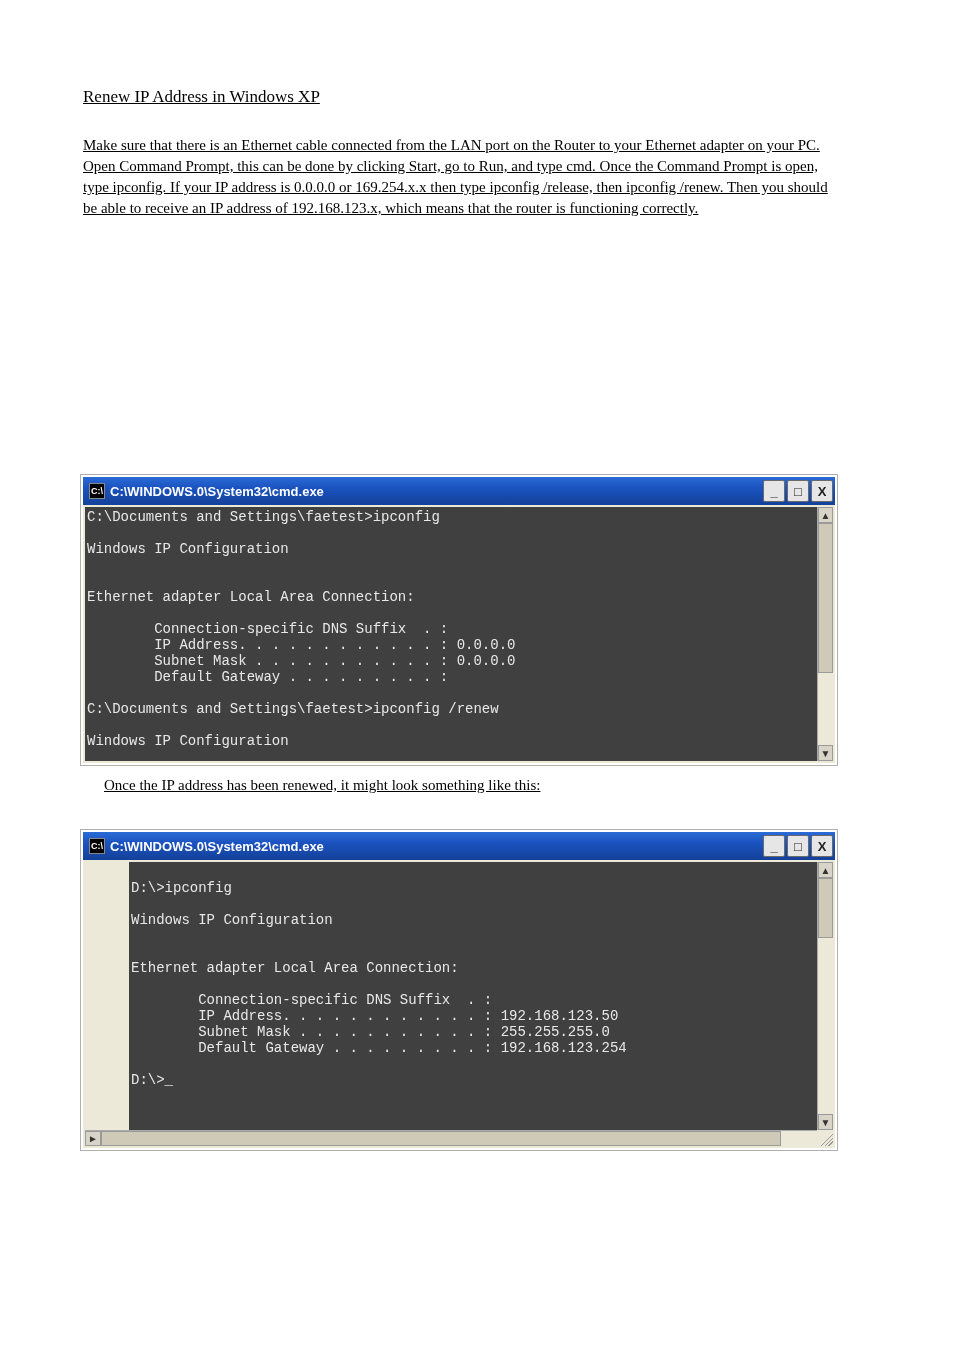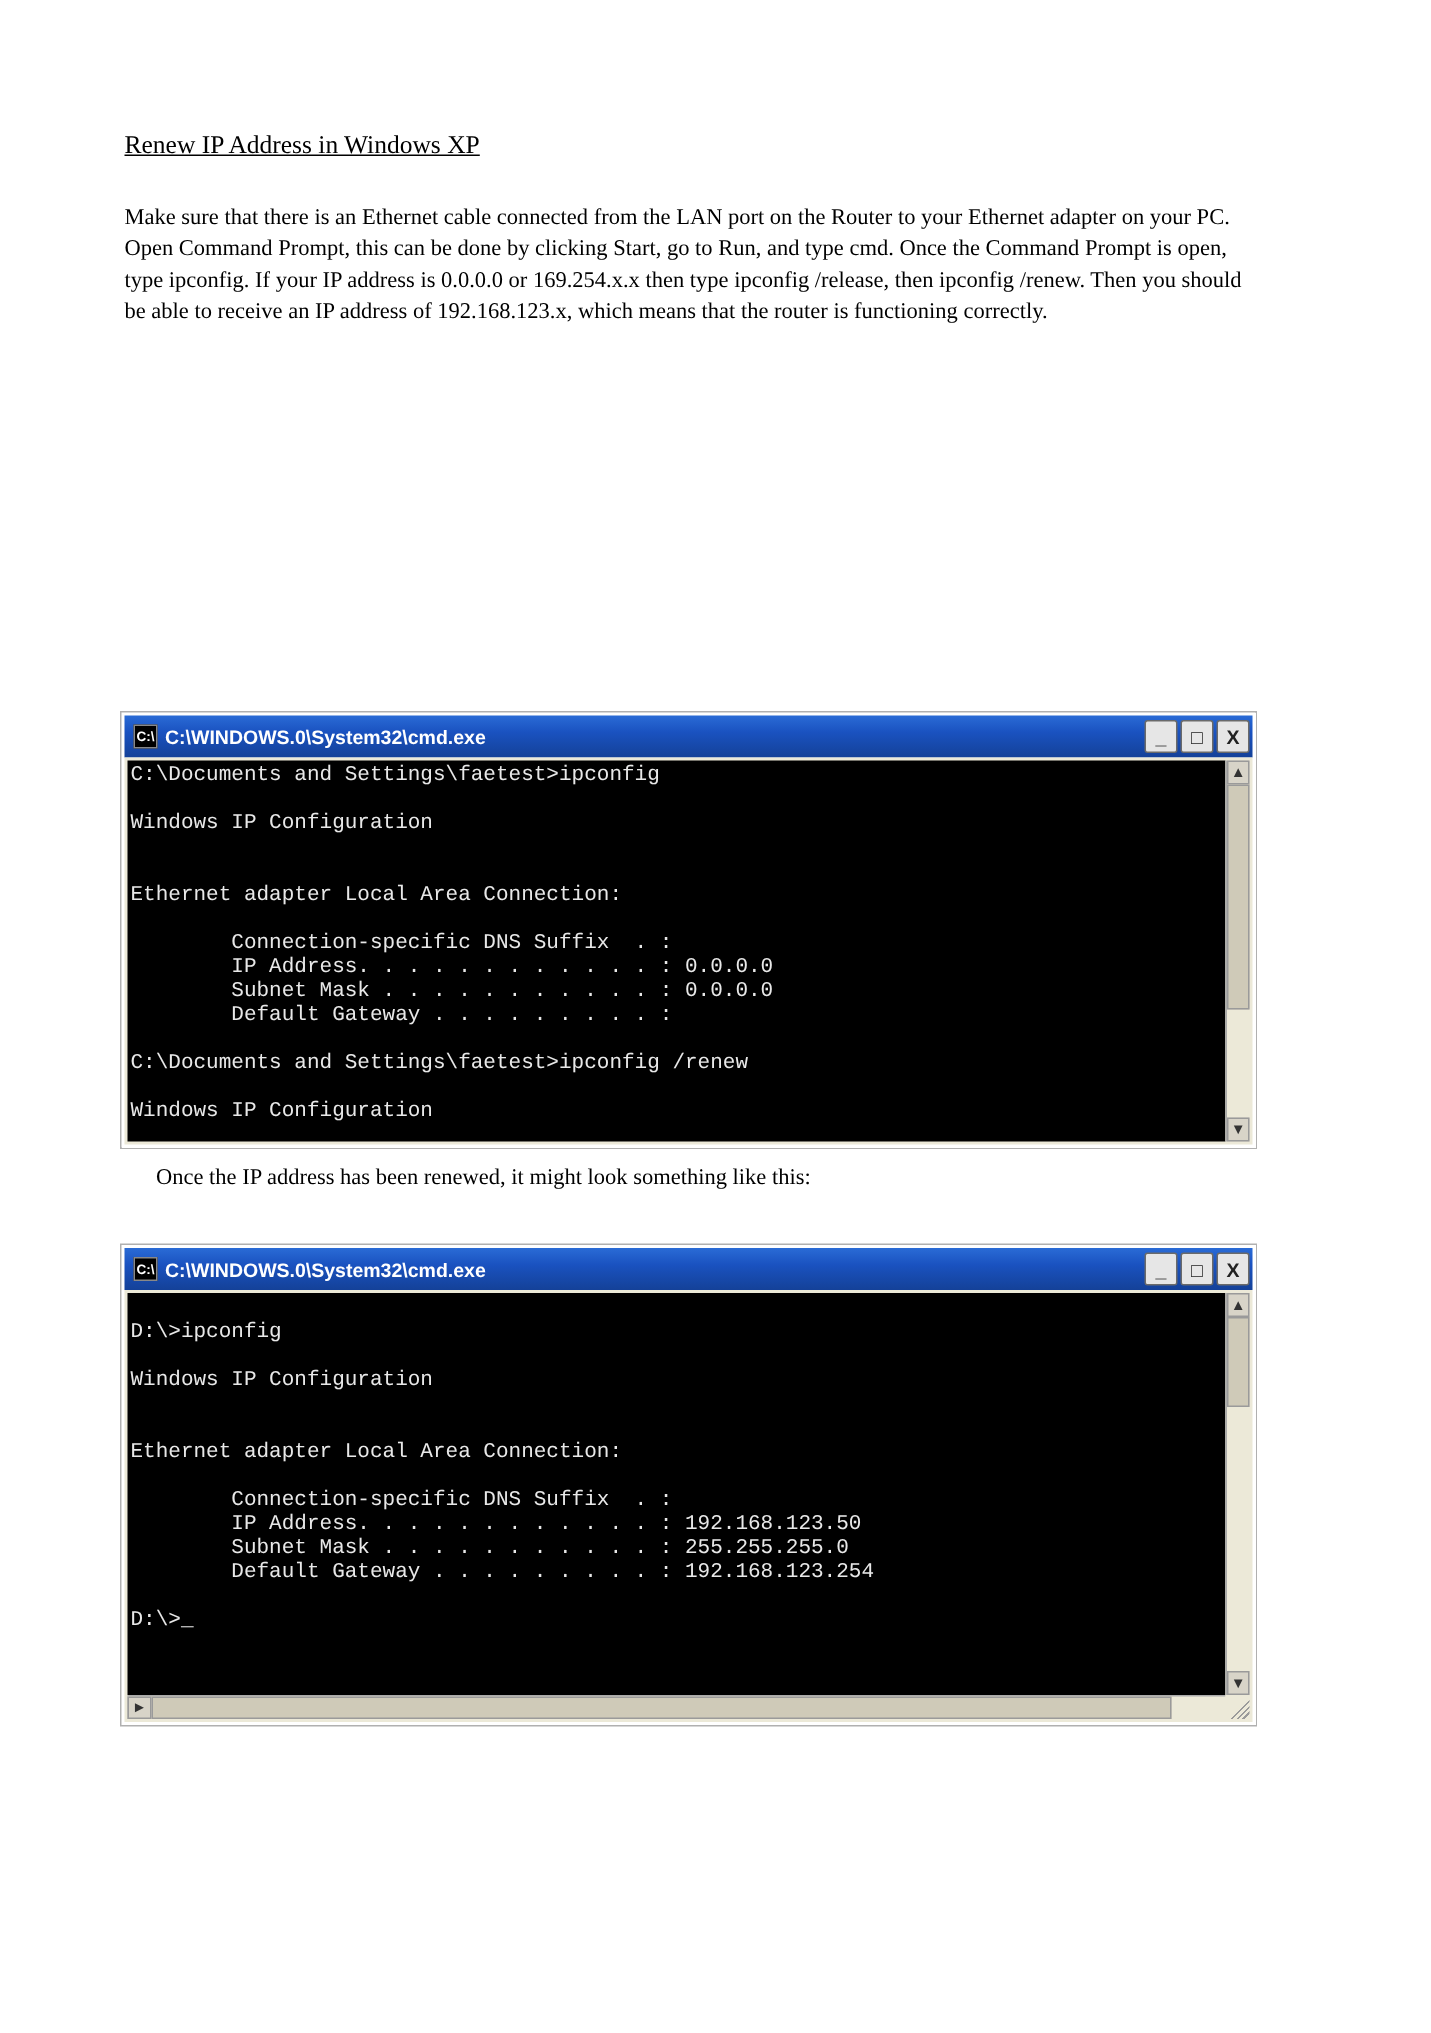--- a/index.html
+++ b/index.html
@@ -12,21 +12,21 @@
     }
     .doc-text {
       position: absolute;
       left: 83px;
       width: 750px;
       font-size: 15px;
       line-height: 1.4;
       color: #000;
     }
     .doc-text.underline { text-decoration: underline; font-weight: normal; font-size: 17px; }
-    .doc-text p { margin-bottom: 14px; }
+    .doc-text p { margin-bottom: 14px; text-decoration: underline; }
     .doc-text.sect-1 { top: 85px; }
     .doc-text.sect-2 { top: 135px; }
     .doc-text.sect-3 { top: 775px; margin-left: 21px; }
 
     .cmdwin {
       position: absolute;
       left: 81px;
       width: 756px;
       border: 2px solid #fff;
       box-shadow: 0 0 0 1px #b0b0b0;
@@ -67,30 +67,30 @@
     }
 
     .term-wrap {
       position:relative;
       height:calc(100% - 28px);
       background:#ece9d8;
     }
     .term {
       position:absolute;
       left:2px; right:18px; top:2px; bottom:2px;
-      background:#000000;
+      background:#404040;
       color:#e8e8e8;
       font-family: "Lucida Console","Courier New",monospace;
       font-size:14px;
       line-height:16px;
       white-space:pre;
       overflow:hidden;
       padding:2px 2px;
     }
-    .cmdwin.second .term { bottom:18px; }
+    .cmdwin.second .term { bottom:18px;margin-left:44px; }
 
     .vscroll {
       position:absolute;
       top:2px; right:2px; width:16px; bottom:2px;
       background:#ece9d8;
       border-left:1px solid #aaa;
     }
     .cmdwin.second .vscroll { bottom:18px; }
     .vscroll .arrow, .hscroll .arrow {
       position:absolute;

